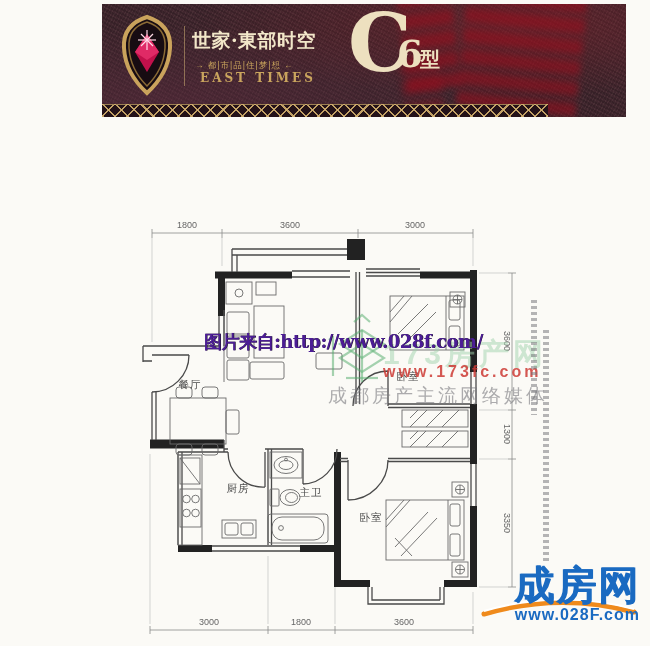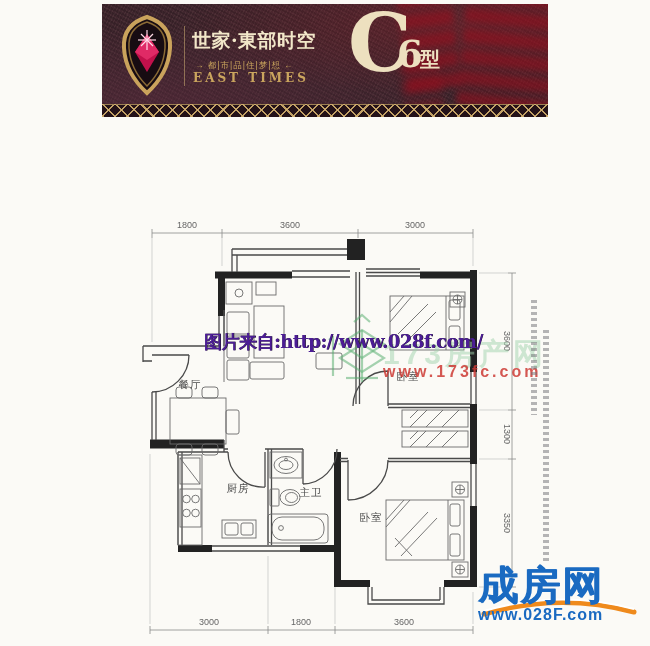--- a/index.html
+++ b/index.html
@@ -1,40 +1,40 @@
 <!DOCTYPE html>
 <html><head>
 <meta charset="utf-8">
 <style>
   html,body{margin:0;padding:0;background:#ffffff;}
   #stage{position:relative;width:650px;height:646px;background:#fbfaf6;overflow:hidden;
          font-family:"Liberation Sans",sans-serif;}
   .abs{position:absolute;}
 
   
-  #banner{position:absolute;left:102px;top:4px;width:446px;height:113px;overflow:hidden;
+  #banner{position:absolute;left:102px;top:4px;width:524px;height:113px;overflow:hidden;
     background:
       radial-gradient(ellipse at 78% 18%, rgba(150,35,45,.38), transparent 55%),
       radial-gradient(ellipse at 12% 85%, rgba(95,45,65,.45), transparent 55%),
       repeating-linear-gradient(27deg, rgba(0,0,0,.16) 0 2px, transparent 2px 4px),
       repeating-linear-gradient(117deg, rgba(255,225,190,.05) 0 1px, transparent 1px 3px),
       #40262e;}
   .stamp{position:absolute;filter:blur(3px);transform:rotate(-7deg);
     background:repeating-linear-gradient(0deg, rgba(155,12,28,.55) 0 13px, rgba(155,12,28,.12) 13px 21px);}
   #lattice{position:absolute;left:0;bottom:0;width:446px;height:12px;
     border-top:1px solid rgba(210,175,110,.7);
     background:
       repeating-linear-gradient(45deg, rgba(210,175,110,.9) 0 1.5px, transparent 1.5px 9px),
       repeating-linear-gradient(-45deg, rgba(210,175,110,.9) 0 1.5px, transparent 1.5px 9px),
       #241218;}
   #brand-title{position:absolute;left:90px;top:24px;font:bold 19px "DejaVu Serif","Liberation Serif",serif;
     color:#f2e7c9;letter-spacing:.5px;white-space:nowrap;}
   #brand-sub{position:absolute;left:93px;top:56px;font:8.5px "Liberation Sans",sans-serif;
     color:#c9a45c;letter-spacing:1px;white-space:nowrap;text-align:right;}
-  #brand-en{position:absolute;left:91px;top:67px;font:bold 12px "DejaVu Serif",serif;
+  #brand-en{position:absolute;left:98px;top:67px;font:bold 12px "DejaVu Serif",serif;
     color:#caa55e;letter-spacing:3px;}
   #unit-c{position:absolute;left:246px;top:-8px;font:bold 80px "DejaVu Serif","Liberation Serif",serif;color:#ede0bf;}
   #unit-6{position:absolute;left:295px;top:28px;font:bold 37px "DejaVu Serif",serif;color:#ede0bf;}
   #unit-type{position:absolute;left:318px;top:42px;font:bold 20px "DejaVu Serif",serif;color:#ede0bf;}
   #area-line{position:absolute;left:247px;top:81px;font:13px "DejaVu Serif",serif;color:#e9ddbd;white-space:nowrap;}
   #area-line sup{font-size:8px;}
 
   
   svg text{font-family:"Liberation Sans",sans-serif;}
   .dim{font-size:9px;fill:#666;}
@@ -52,21 +52,21 @@
   #wm-ghost{position:absolute;left:383px;top:334px;font:bold 30px "Liberation Sans",sans-serif;
     color:rgba(160,210,172,.5);letter-spacing:4px;white-space:nowrap;}
   #wm-red{position:absolute;left:383px;top:363px;font:bold 16px "Liberation Sans",sans-serif;
     color:rgba(205,58,52,.85);letter-spacing:3px;white-space:nowrap;}
   #wm-slogan{position:absolute;left:328px;top:383px;font:19px "Liberation Sans",sans-serif;
     color:rgba(122,122,128,.62);letter-spacing:3px;white-space:nowrap;}
   .fineprint{position:absolute;width:6px;
     background:repeating-linear-gradient(180deg, rgba(110,110,115,.5) 0 3px, transparent 3px 6px);}
 
   
-  #footer-logo{position:absolute;left:478px;top:564px;width:162px;height:72px;text-align:left;}
+  #footer-logo{position:absolute;left:478px;top:564px;width:162px;height:72px;text-align:right;}
   #footer-brand{position:relative;font:bold 40px "Liberation Sans",sans-serif;color:#1a6ac1;
     letter-spacing:2px;line-height:42px;text-shadow:1px 0 #1a6ac1;z-index:2;}
   #footer-swoosh{position:absolute;left:0;top:34px;z-index:1;}
   #footer-url{position:relative;font:bold 16px "Liberation Sans",sans-serif;color:#1a6ac1;
     letter-spacing:1px;margin-top:0;z-index:2;}
 </style>
 </head>
 <body>
 
 <div id="stage">
@@ -252,20 +252,21 @@
       <path d="M28 12 L36 5 L44 12"></path>
       <path d="M14 34 L36 20 L58 34 L36 48 Z"></path>
       <path d="M14 48 L36 34 L58 48 L36 62 Z"></path>
       <path d="M36 20 V72"></path>
       <path d="M7 26 V66 M3 30 L7 26"></path>
       <path d="M20 68 L52 68"></path>
     </g>
   </svg>
   <div id="wm-ghost">173房产网</div>
   <div id="wm-red">www.173fc.com</div>
+  <div id="wm-slogan">成都房产主流网络媒体</div>
   <div id="wm-source">图片来自:http://www.028f.com/</div>
 
   <div class="fineprint" style="left:531px;top:300px;height:115px;"></div>
   <div class="fineprint" style="left:543px;top:330px;height:232px;"></div>
 
   <div id="footer-logo">
     <svg id="footer-swoosh" width="162" height="20" viewBox="0 0 162 20">
       <path d="M6 16 Q81 -6 156 14" stroke="#ef8a1c" stroke-width="5" fill="none" stroke-linecap="round"></path>
       <path d="M6 13 Q81 -9 156 11" stroke="#ffffff" stroke-width="2" fill="none"></path>
     </svg>

